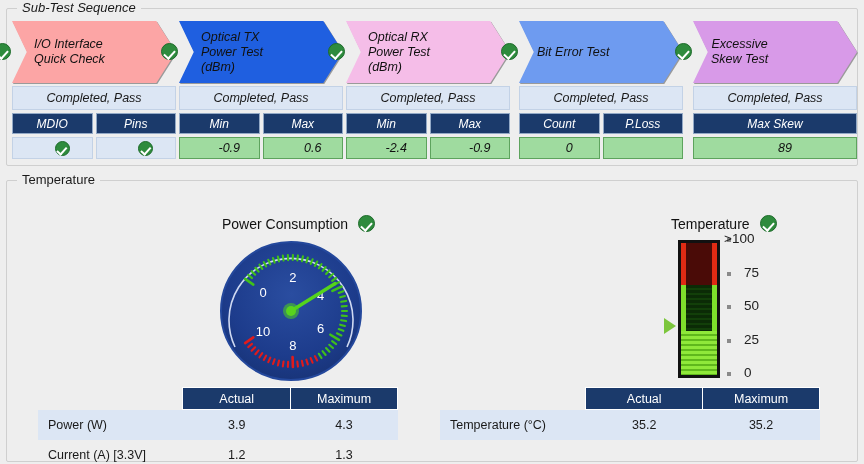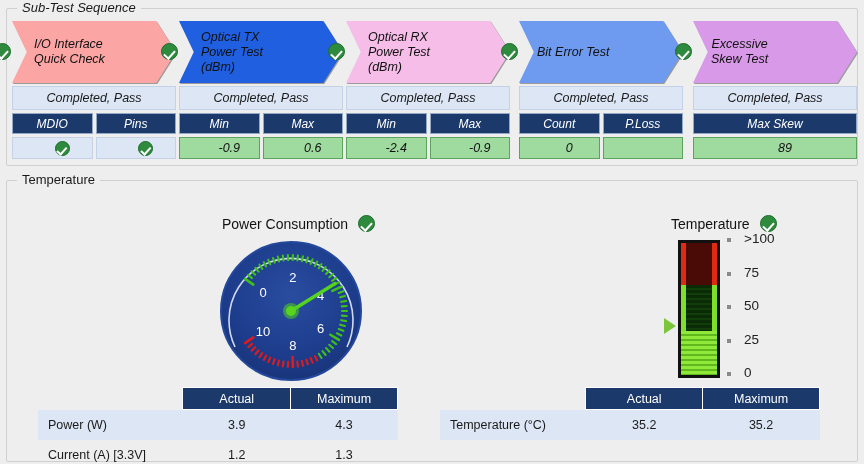--- a/index.html
+++ b/index.html
@@ -310,21 +310,21 @@
   </svg>
 
   <div id="thermo">
     <div class="th-seg th-redtop"></div>
     <div class="th-seg th-darkgreen"></div>
     <div class="th-seg th-green"></div>
   </div>
   <div class="th-marker"></div>
   <div id="thermo-scale">
       <div class="th-tick" style="left: 727px; top: 238px;"></div>
-      <div class="th-lab" style="left: 744px; top: 231px;">&gt;100</div>
+      <div class="th-lab" style="left: 724px; top: 231px;">&gt;100</div>
       <div class="th-tick" style="left: 727px; top: 271.5px;"></div>
       <div class="th-lab" style="left: 744px; top: 264.5px;">75</div>
       <div class="th-tick" style="left: 727px; top: 305px;"></div>
       <div class="th-lab" style="left: 744px; top: 298px;">50</div>
       <div class="th-tick" style="left: 727px; top: 338.5px;"></div>
       <div class="th-lab" style="left: 744px; top: 331.5px;">25</div>
       <div class="th-tick" style="left: 727px; top: 372px;"></div>
       <div class="th-lab" style="left: 744px; top: 365px;">0</div>
     </div>
 

